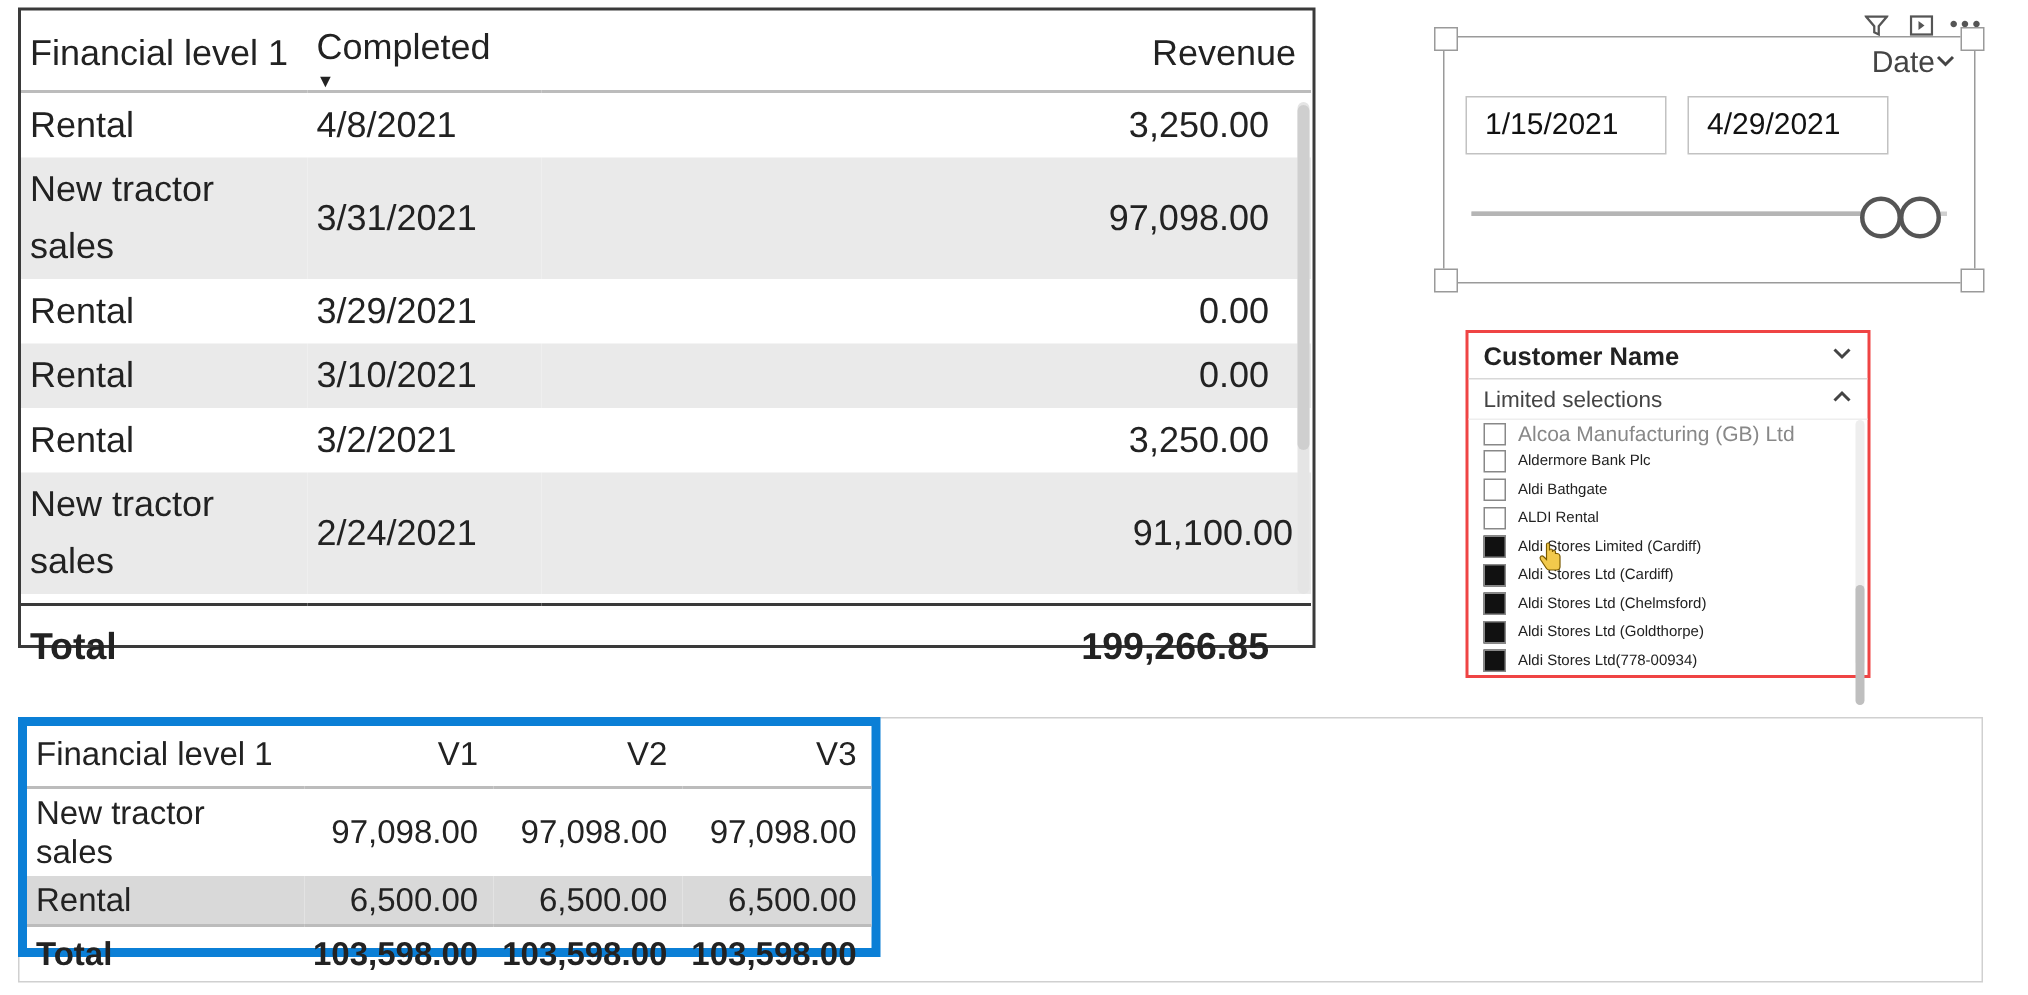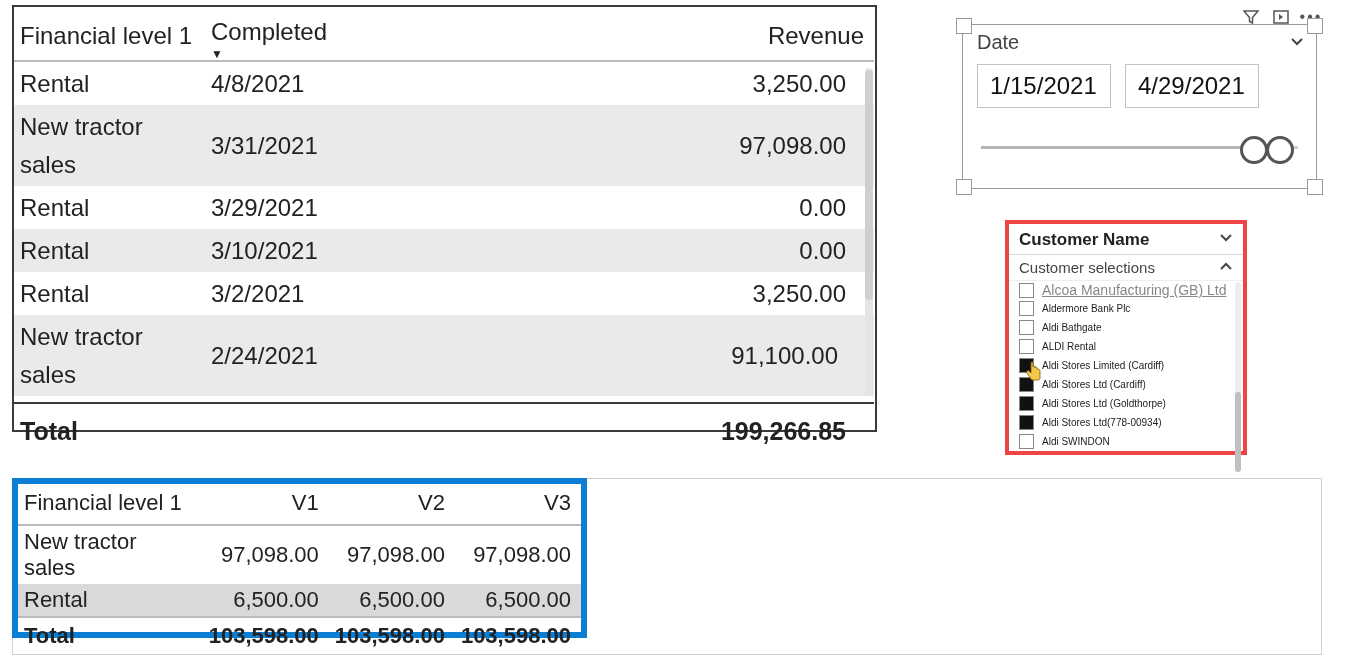--- a/index.html
+++ b/index.html
@@ -37,40 +37,40 @@
 
   
   .toolbar{position:absolute;right:32px;top:8px;display:flex;gap:12px;align-items:center;}
   .tool-ico{width:18px;height:18px;display:flex;align-items:center;justify-content:center;color:#555;cursor:pointer;}
   .tool-ico svg{width:16px;height:16px;stroke:#555;fill:none;stroke-width:1.5;}
 
   
   .slicer-date{position:absolute;right:35px;top:24px;width:355px;height:165px;border:1px solid #9a9a9a;background:#fff;box-sizing:border-box;}
   .sel-handle{position:absolute;width:14px;height:14px;border:1px solid #9a9a9a;background:#fff;}
   .sel-tl{left:-7px;top:-7px;} .sel-tr{right:-7px;top:-7px;} .sel-bl{left:-7px;bottom:-7px;} .sel-br{right:-7px;bottom:-7px;}
-  .slicer-date .hdr{display:flex;justify-content:space-between;align-items:center;padding:6px 12px 4px 14px;font-size:20px;color:#444;}
+  .slicer-date .hdr{display:flex;justify-content:flex-end;align-items:center;padding:6px 12px 4px 14px;font-size:20px;color:#444;}
   .slicer-date .chev{color:#888;}
   .date-inputs{display:flex;gap:14px;padding:6px 14px;}
-  .date-box{border:1px solid #c2c2c2;padding:7px 12px;font-size:24px;color:#111;min-width:108px;}
+  .date-box{border:1px solid #c2c2c2;padding:7px 12px;font-size:20px;color:#111;min-width:108px;}
   .slider-wrap{position:relative;margin:18px 18px 0 18px;height:36px;}
   .slider-track{position:absolute;left:0;right:0;top:14px;height:3px;background:#cfcfcf;}
   .slider-fill{position:absolute;left:0;right:10px;top:14px;height:3px;background:#b5b5b5;}
   .slider-knob{position:absolute;top:4px;width:22px;height:22px;border:3px solid #555;background:#fff;border-radius:50%;}
   .knob-a{right:30px;} .knob-b{right:4px;}
 
   
-  .slicer-cust{position:absolute;right:105px;top:220px;width:242px;border:4px solid #ef4444;background:#fff;box-sizing:border-box;}
+  .slicer-cust{position:absolute;right:105px;top:220px;width:270px;border:2px solid #ef4444;background:#fff;box-sizing:border-box;}
   .slicer-cust .hdr{display:flex;justify-content:space-between;align-items:center;padding:6px 10px 4px 10px;font-size:17px;font-weight:700;border-bottom:1px solid #d8d8d8;}
   .slicer-cust .hdr .chev{font-weight:400;color:#333;}
   .slicer-cust .search{display:flex;justify-content:space-between;align-items:center;padding:4px 10px;font-size:15px;color:#444;border-bottom:1px solid #eee;}
   .slicer-cust .search .up{color:#333;}
   .item-row{display:flex;align-items:center;gap:8px;padding:2px 10px;font-size:10px;color:#222;white-space:nowrap;overflow:hidden;text-overflow:ellipsis;}
   .chk{width:13px;height:13px;border:1px solid #888;flex-shrink:0;}
   .chk.on{background:#111;}
-  .item-row.cut{color:#888;font-size:14px;text-decoration:underline;}
+  .item-row.cut{color:#888;font-size:14px;}
   .partial-top{height:14px;}
   .cust-scroll{position:absolute;right:2px;top:58px;bottom:6px;width:6px;background:#eee;border-radius:3px;}
   .cust-scroll .th{position:absolute;left:0;right:0;top:110px;height:80px;background:#bfbfbf;border-radius:3px;}
 
   .chev-down-icon svg, .chev-up-icon svg{width:14px;height:14px;stroke:#444;fill:none;stroke-width:2;}
 
   .pointer-overlay{position:absolute;left:1161px;top:219px;pointer-events:none;}
   .pointer-overlay svg{width:24px;height:24px;}
 </style>
 </head>
@@ -126,21 +126,21 @@
               <td class="num" style="padding-right:28px;">0.00</td>
             </tr>
             <tr>
               <td class="col1">Rental</td>
               <td class="col2">3/2/2021</td>
               <td class="num" style="padding-right:28px;">3,250.00</td>
             </tr>
             <tr class="alt">
               <td class="col1">New tractor sales</td>
               <td class="col2">2/24/2021</td>
-              <td class="num" style="padding-right:36px;">91,100.00</td>
+              <td class="num" style="padding-right:12px;">91,100.00</td>
             </tr>
             <tr>
               <td class="col1">Rental</td>
               <td class="col2">2/10/2021</td>
               <td class="num" style="padding-right:28px;">2,023.37</td>
             </tr>
           </tbody>
     </table>
     <div class="vscroll">
           <div class="thumb"></div>
@@ -218,21 +218,21 @@
 </div>
 
 <div class="slicer-cust">
   <div class="hdr">
     <span>Customer Name</span>
     <span class="chev chev-down-icon"><svg viewBox="0 0 14 14">
             <path d="M2 4l5 5 5-5"></path>
           </svg></span>
   </div>
   <div class="search">
-    <span>Customer selections</span>
+    <span>Limited selections</span>
     <span class="up chev-up-icon"><svg viewBox="0 0 14 14">
             <path d="M2 10l5-5 5 5"></path>
           </svg></span>
   </div>
   <div id="custList" style="position:relative;">
         <div class="item-row cut partial-top">
           <span class="chk"></span>
           <span>Alcoa Manufacturing (GB) Ltd</span>
         </div>
         <div class="item-row">
@@ -250,29 +250,29 @@
         <div class="item-row">
           <span class="chk on"></span>
           <span>Aldi Stores Limited (Cardiff)</span>
         </div>
         <div class="item-row">
           <span class="chk on"></span>
           <span>Aldi Stores Ltd (Cardiff)</span>
         </div>
         <div class="item-row">
           <span class="chk on"></span>
+          <span>Aldi Stores Ltd (Chelmsford)</span>
+        </div>
+        <div class="item-row">
+          <span class="chk on"></span>
           <span>Aldi Stores Ltd (Goldthorpe)</span>
         </div>
         <div class="item-row">
           <span class="chk on"></span>
           <span>Aldi Stores Ltd(778-00934)</span>
-        </div>
-        <div class="item-row">
-          <span class="chk"></span>
-          <span>Aldi SWINDON</span>
         </div>
       </div>
   <div class="cust-scroll">
         <div class="th"></div>
       </div>
 </div>
 
 <div class="pointer-overlay" style="top: 360px; left: 1022px;">
   <svg viewBox="0 0 24 24">
         <path d="M9 3v10l-2-2c-1-1-3 0-2 2l4 6c.5.8 1.4 1 2 1h5c1 0 2-1 2-2v-7c0-1-1-2-2-2h-1V8c0-1-1-1-1-1s-1 0-1 1V7c0-1-1-1-1-1s-1 0-1 1V3c0-1-1-1-1-1s-1 0-1 1z" fill="#f2c94c" stroke="#7a5a00" stroke-width="0.8"></path>

